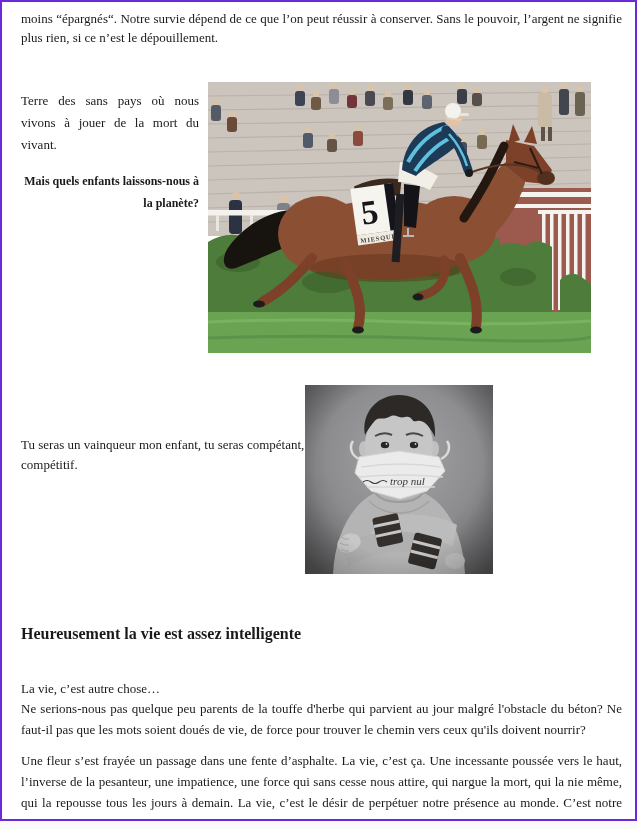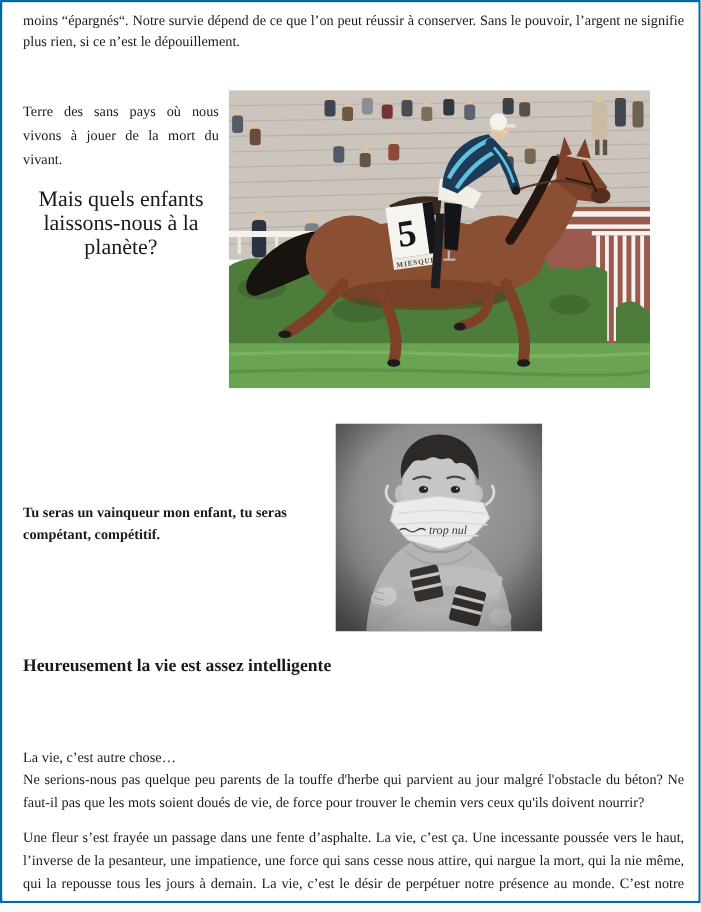--- a/index.html
+++ b/index.html
@@ -5,36 +5,36 @@
   html,body{margin:0;padding:0;}
   body{
     width:637px;height:829px;position:relative;
     background:#fafafa;
     font-family:"Liberation Serif","DejaVu Serif",serif;
     color:#1a1a1a;
     -webkit-font-smoothing:antialiased;
   }
   .page{
     position:absolute;left:0;top:0;width:637px;height:821px;
-    background:#ffffff;border:2px solid #0369a1;box-sizing:border-box;
+    background:#ffffff;border:2px solid #6d28d9;box-sizing:border-box;
     overflow:hidden;
   }
   .abs{position:absolute;margin:0;}
   .body-text{font-size:13px;line-height:21px;text-align:justify;}
   .intro{left:19px;top:7px;width:601px;line-height:19px;}
   .terre{left:19px;top:88px;width:178px;line-height:22px;}
   .enfants{
     left:19px;top:168px;width:178px;
-    font-size:20px;font-weight:normal;line-height:22px;text-align:center;
+    font-size:12px;font-weight:bold;line-height:22px;text-align:right;
   }
   .horse-wrap{left:206px;top:80px;width:383px;height:271px;}
   .child-wrap{left:303px;top:383px;width:188px;height:189px;}
-  .vainqueur{left:19px;top:433px;width:300px;font-size:13px;font-weight:bold;line-height:20px;margin-top:21px;}
+  .vainqueur{left:19px;top:433px;width:300px;font-size:13px;font-weight:normal;line-height:20px;}
   .main-heading{left:19px;top:592px;width:601px;font-size:16px;font-weight:bold;line-height:23px;}
-  .main-heading span{display:block;}
+  .main-heading span{display:block;margin-top:28px;}
   .p-herbe{left:19px;top:656px;width:601px;margin-top:40px;}
   .p-lavie{left:19px;top:676px;width:601px;}
   .p-fleur{left:19px;top:748px;width:601px;font-family:Liberation Serif, serif;}
   .page-gap{position:absolute;left:0;top:821px;width:637px;height:8px;background:#fafafa;}
   svg{display:block;}
 </style>
 </head>
 <body>
 
 <div class="page">

